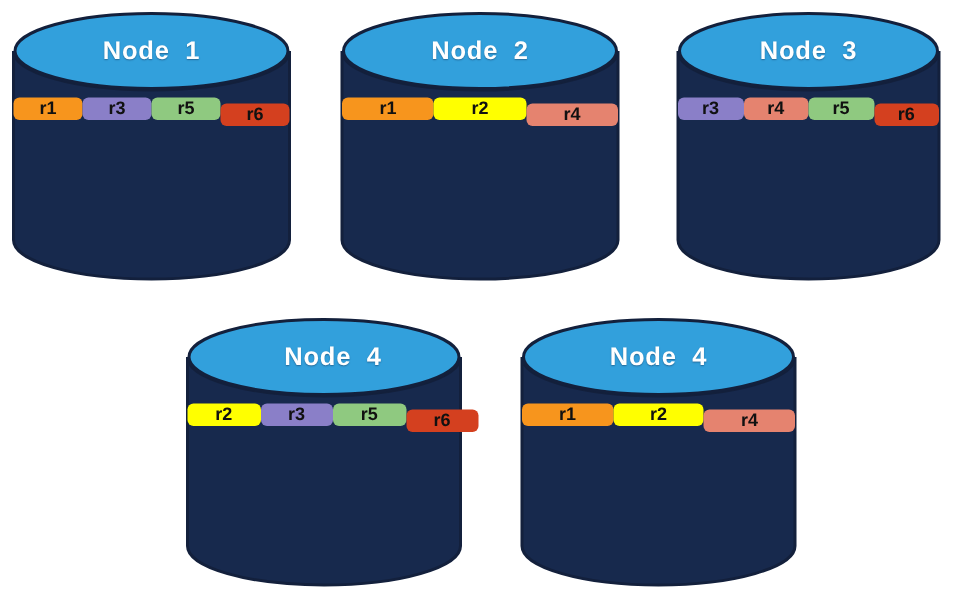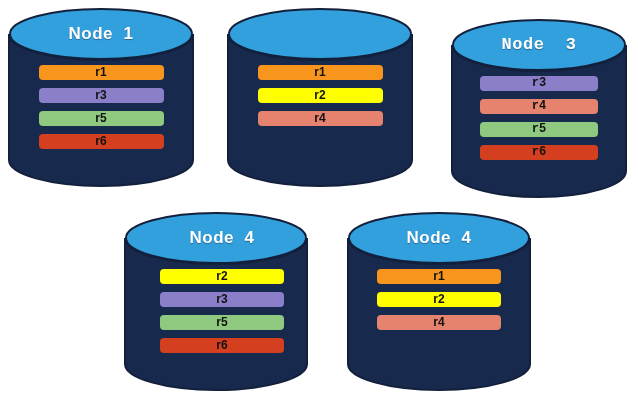--- a/index.html
+++ b/index.html
@@ -41,21 +41,21 @@
     letter-spacing: 0.5px;
     text-shadow: 0 1px 1px rgba(20,40,70,0.45);
     pointer-events: none;
     white-space: pre;
   }
   .records {
     position: absolute;
     left: 0;
     width: 100%;
     display: flex;
-    flex-direction: column;
+    flex-direction: row;
     align-items: center;
   }
   .record {
     position: relative;
     height: 15px;
     border-radius: 4px;
     margin-bottom: 8px;
     display: flex;
     align-items: center;
     justify-content: center;
@@ -94,33 +94,34 @@
         <div class="record" style="background: rgb(212, 64, 31); width: 125px;">
           <span class="record-label">r6</span>
         </div>
       </div>
     </div>
     <div class="node" style="left: 228px; top: 8px; width: 184px; height: 178px;">
       <svg class="node-svg" width="184" height="178" viewBox="0 0 184 178">
         <path d="M 0,26 L 0,152 A 92,26 0 0 0 184,152 L 184,26 A 92,26 0 0 1 0,26 Z" fill="#17294d" stroke="#13203c" stroke-width="2"></path>
         <ellipse cx="92" cy="26" rx="91" ry="25" fill="#32a0dc" stroke="#13203c" stroke-width="2"></ellipse>
       </svg>
+      <div class="node-title" style="top: 16px;">Node  2</div>
       <div class="records" style="top: 57px;">
         <div class="record" style="background: rgb(247, 149, 29); width: 125px;">
           <span class="record-label">r1</span>
         </div>
         <div class="record" style="background: rgb(255, 255, 0); width: 125px;">
           <span class="record-label">r2</span>
         </div>
         <div class="record" style="background: rgb(229, 131, 111); width: 125px;">
           <span class="record-label">r4</span>
         </div>
       </div>
     </div>
-    <div class="node" style="left: 452px; top: 19px; width: 174px; height: 178px; font-family: Liberation Mono, monospace;">
+    <div class="node" style="left: 452px; top: 8px; width: 174px; height: 178px;">
       <svg class="node-svg" width="174" height="178" viewBox="0 0 174 178">
         <path d="M 0,26 L 0,152 A 87,26 0 0 0 174,152 L 174,26 A 87,26 0 0 1 0,26 Z" fill="#17294d" stroke="#13203c" stroke-width="2"></path>
         <ellipse cx="87" cy="26" rx="86" ry="25" fill="#32a0dc" stroke="#13203c" stroke-width="2"></ellipse>
       </svg>
       <div class="node-title" style="top: 16px;">Node  3</div>
       <div class="records" style="top: 57px;">
         <div class="record" style="background: rgb(138, 127, 200); width: 118px;">
           <span class="record-label">r3</span>
         </div>
         <div class="record" style="background: rgb(229, 131, 111); width: 118px;">

